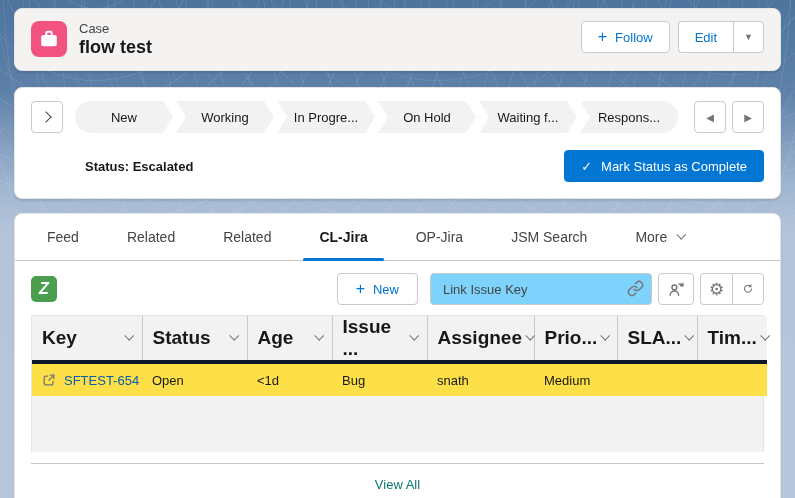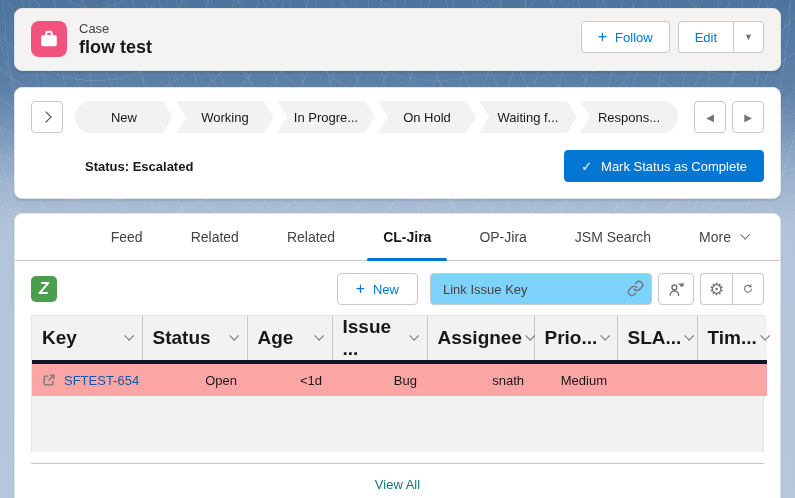--- a/index.html
+++ b/index.html
@@ -67,21 +67,21 @@
   .status-row { display:flex; align-items:center; margin-top:17px; }
   .status-text { font-weight:700; margin-left:54px; }
   .primary-btn {
     margin-left:auto; height:32px; background:#0176d3; border:1px solid #0176d3; border-radius:4px;
     color:#fff; font-size:13px; font-family:inherit; display:inline-flex; align-items:center; padding:0 16px; cursor:pointer;
   }
   .check-glyph { margin-right:9px; font-size:13px; }
 
   
   .main-card { min-height:300px; border-radius:8px 8px 0 0; }
-  .tabs { display:flex; align-items:stretch; height:47px; border-bottom:1px solid #c9c7c5; padding:0 8px;justify-content:flex-end; }
+  .tabs { display:flex; align-items:stretch; height:47px; border-bottom:1px solid #c9c7c5; padding:0 8px; }
   .tab {
     display:flex; align-items:center; padding:0 24px; font-size:14px; color:#444;
     cursor:pointer; position:relative; white-space:nowrap;
   }
   .tab.active { color:#181818; font-weight:700; }
   .tab.active::after { content:""; position:absolute; left:8px; right:8px; bottom:-1px; height:3px; background:#0176d3; border-radius:2px; }
   .cdown { width:7px; height:7px; border-right:1.6px solid #747474; border-bottom:1.6px solid #747474; transform:rotate(45deg) translateY(-1px); display:inline-block; margin-left:10px; margin-top:-3px; }
 
   .toolbar { display:flex; align-items:center; padding:12px 16px 10px; }
   .connector-logo {
@@ -105,21 +105,21 @@
   
   .table-wrap { margin:0 16px; border:1px solid #e5e5e5; border-bottom:none; }
   table { width:100%; border-collapse:collapse; table-layout:fixed; }
   thead th {
     background:#f3f2f2; height:32px; text-align:left; font-size:19px; font-weight:700; color:#181818;
     padding:0 10px; border-right:1px solid #c9c9c9; border-bottom:4px solid #0f172a; cursor:pointer;
   }
   thead th:last-child { border-right:none;margin-left:40px; }
   .th-inner { display:flex; align-items:center; justify-content:space-between; }
   .th-inner .cdown { margin-left:4px; flex:0 0 auto; }
-  tbody td { height:32px; padding:0 10px; background:#fca5a5; font-size:13px; white-space:nowrap; overflow:hidden;text-align:right; }
+  tbody td { height:32px; padding:0 10px; background:#fde047; font-size:13px; white-space:nowrap; overflow:hidden; }
   .key-cell { display:flex; align-items:center; height:32px; }
   .key-link { color:#0b5cab; text-decoration:none; font-weight:400; cursor:pointer; }
   .ext-icon { margin-right:8px; flex:0 0 auto; display:inline-flex; }
   .empty-zone { height:56px; background:#f3f2f2; }
   .footer-divider { border-top:1px solid #c9c7c5; margin:11px 16px 0; }
   .view-all-row { text-align:center; padding:13px 0 16px; }
   .view-all-link { color:#0f766e; text-decoration:none; cursor:pointer; font-size:13px; }
 </style>
 </head>
 <body>

